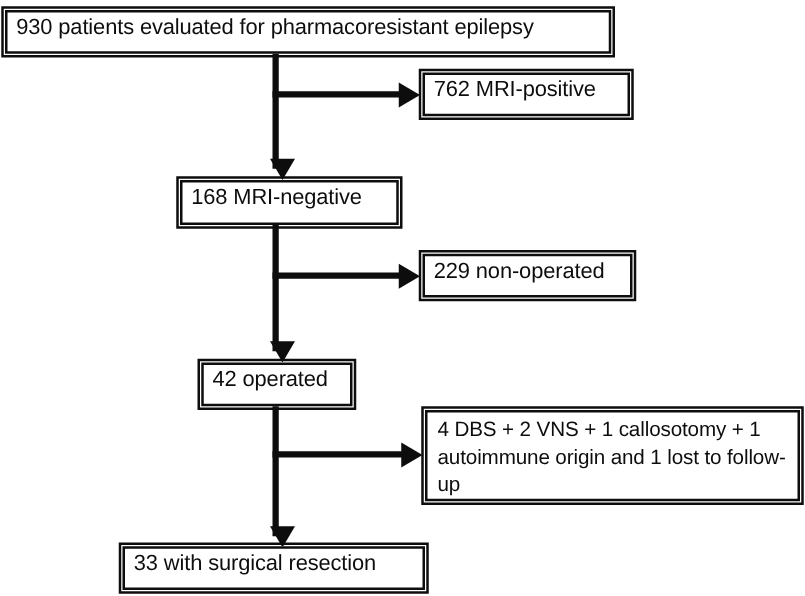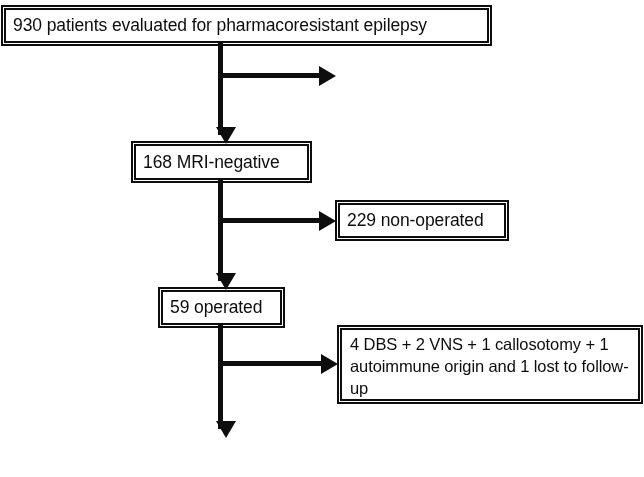--- a/index.html
+++ b/index.html
@@ -21,21 +21,20 @@
 
   
   .node {
     position: absolute;
     box-sizing: border-box;
     background: #ffffff;
     border: 2px solid #0d0d0d;
     outline: 2px solid #0d0d0d;
     outline-offset: 1px;
     display: flex;
-    align-items: center;
     color: #0d0d0d;
     font-size: 17.5px;
     line-height: 1.28;
     letter-spacing: -0.1px;
     white-space: nowrap;
   }
   .node .node-label {
     padding: 0 7px;
     display: block;
   }
@@ -44,21 +43,21 @@
     white-space: normal;
   }
   .node.multiline .node-label {
     padding: 5px 7px 0 8px;
     line-height: 1.33;
   }
 
   
   #node-evaluated      { left: 4px;   top: 8px;   width: 485px; height: 35px; }
   #node-mri-positive   { left: 338px; top: 58px;  width: 166px; height: 35px; }
-  #node-mri-negative   { left: 134px; top: 144px; width: 175px; height: 36px; }
+  #node-mri-negative   { left: 144px; top: 144px; width: 175px; height: 36px; }
   #node-non-operated   { left: 338px; top: 203px; width: 168px; height: 35px; }
   #node-operated       { left: 161px; top: 290px; width: 121px; height: 35px; }
   #node-other-procs    { left: 340px; top: 328px; width: 300px; height: 73px; font-size: 16.5px; }
   #node-resection      { left: 98px;  top: 437px; width: 242px; height: 35px; }
 
   
   .vline {
     position: absolute;
     width: 5px;
     background: #0d0d0d;
@@ -109,41 +108,47 @@
 
   <div class="node" id="node-evaluated">
     <span class="node-label">930 patients evaluated for pharmacoresistant epilepsy</span>
   </div>
 
   <div class="vline" id="trunk-1"></div>
   <div class="hline" id="branch-1"></div>
   <div class="arrow-right" id="arrowhead-1"></div>
   <div class="arrow-down" id="arrowhead-2"></div>
 
+  <div class="node" id="node-mri-positive">
+    <span class="node-label">762 MRI-positive</span>
+  </div>
 
   <div class="node" id="node-mri-negative">
     <span class="node-label">168 MRI-negative</span>
   </div>
 
   <div class="vline" id="trunk-2"></div>
   <div class="hline" id="branch-2"></div>
   <div class="arrow-right" id="arrowhead-3"></div>
   <div class="arrow-down" id="arrowhead-4"></div>
 
   <div class="node" id="node-non-operated">
     <span class="node-label">229 non-operated</span>
   </div>
 
   <div class="node" id="node-operated">
-    <span class="node-label">59 operated</span>
+    <span class="node-label">42 operated</span>
   </div>
 
   <div class="vline" id="trunk-3"></div>
   <div class="hline" id="branch-3"></div>
   <div class="arrow-right" id="arrowhead-5"></div>
   <div class="arrow-down" id="arrowhead-6"></div>
 
   <div class="node multiline" id="node-other-procs">
     <span class="node-label">4 DBS + 2 VNS + 1 callosotomy + 1 autoimmune origin and 1 lost to follow-up</span>
   </div>
 
+  <div class="node" id="node-resection">
+    <span class="node-label">33 with surgical resection</span>
+  </div>
 
 </div>
 
 </body></html>

